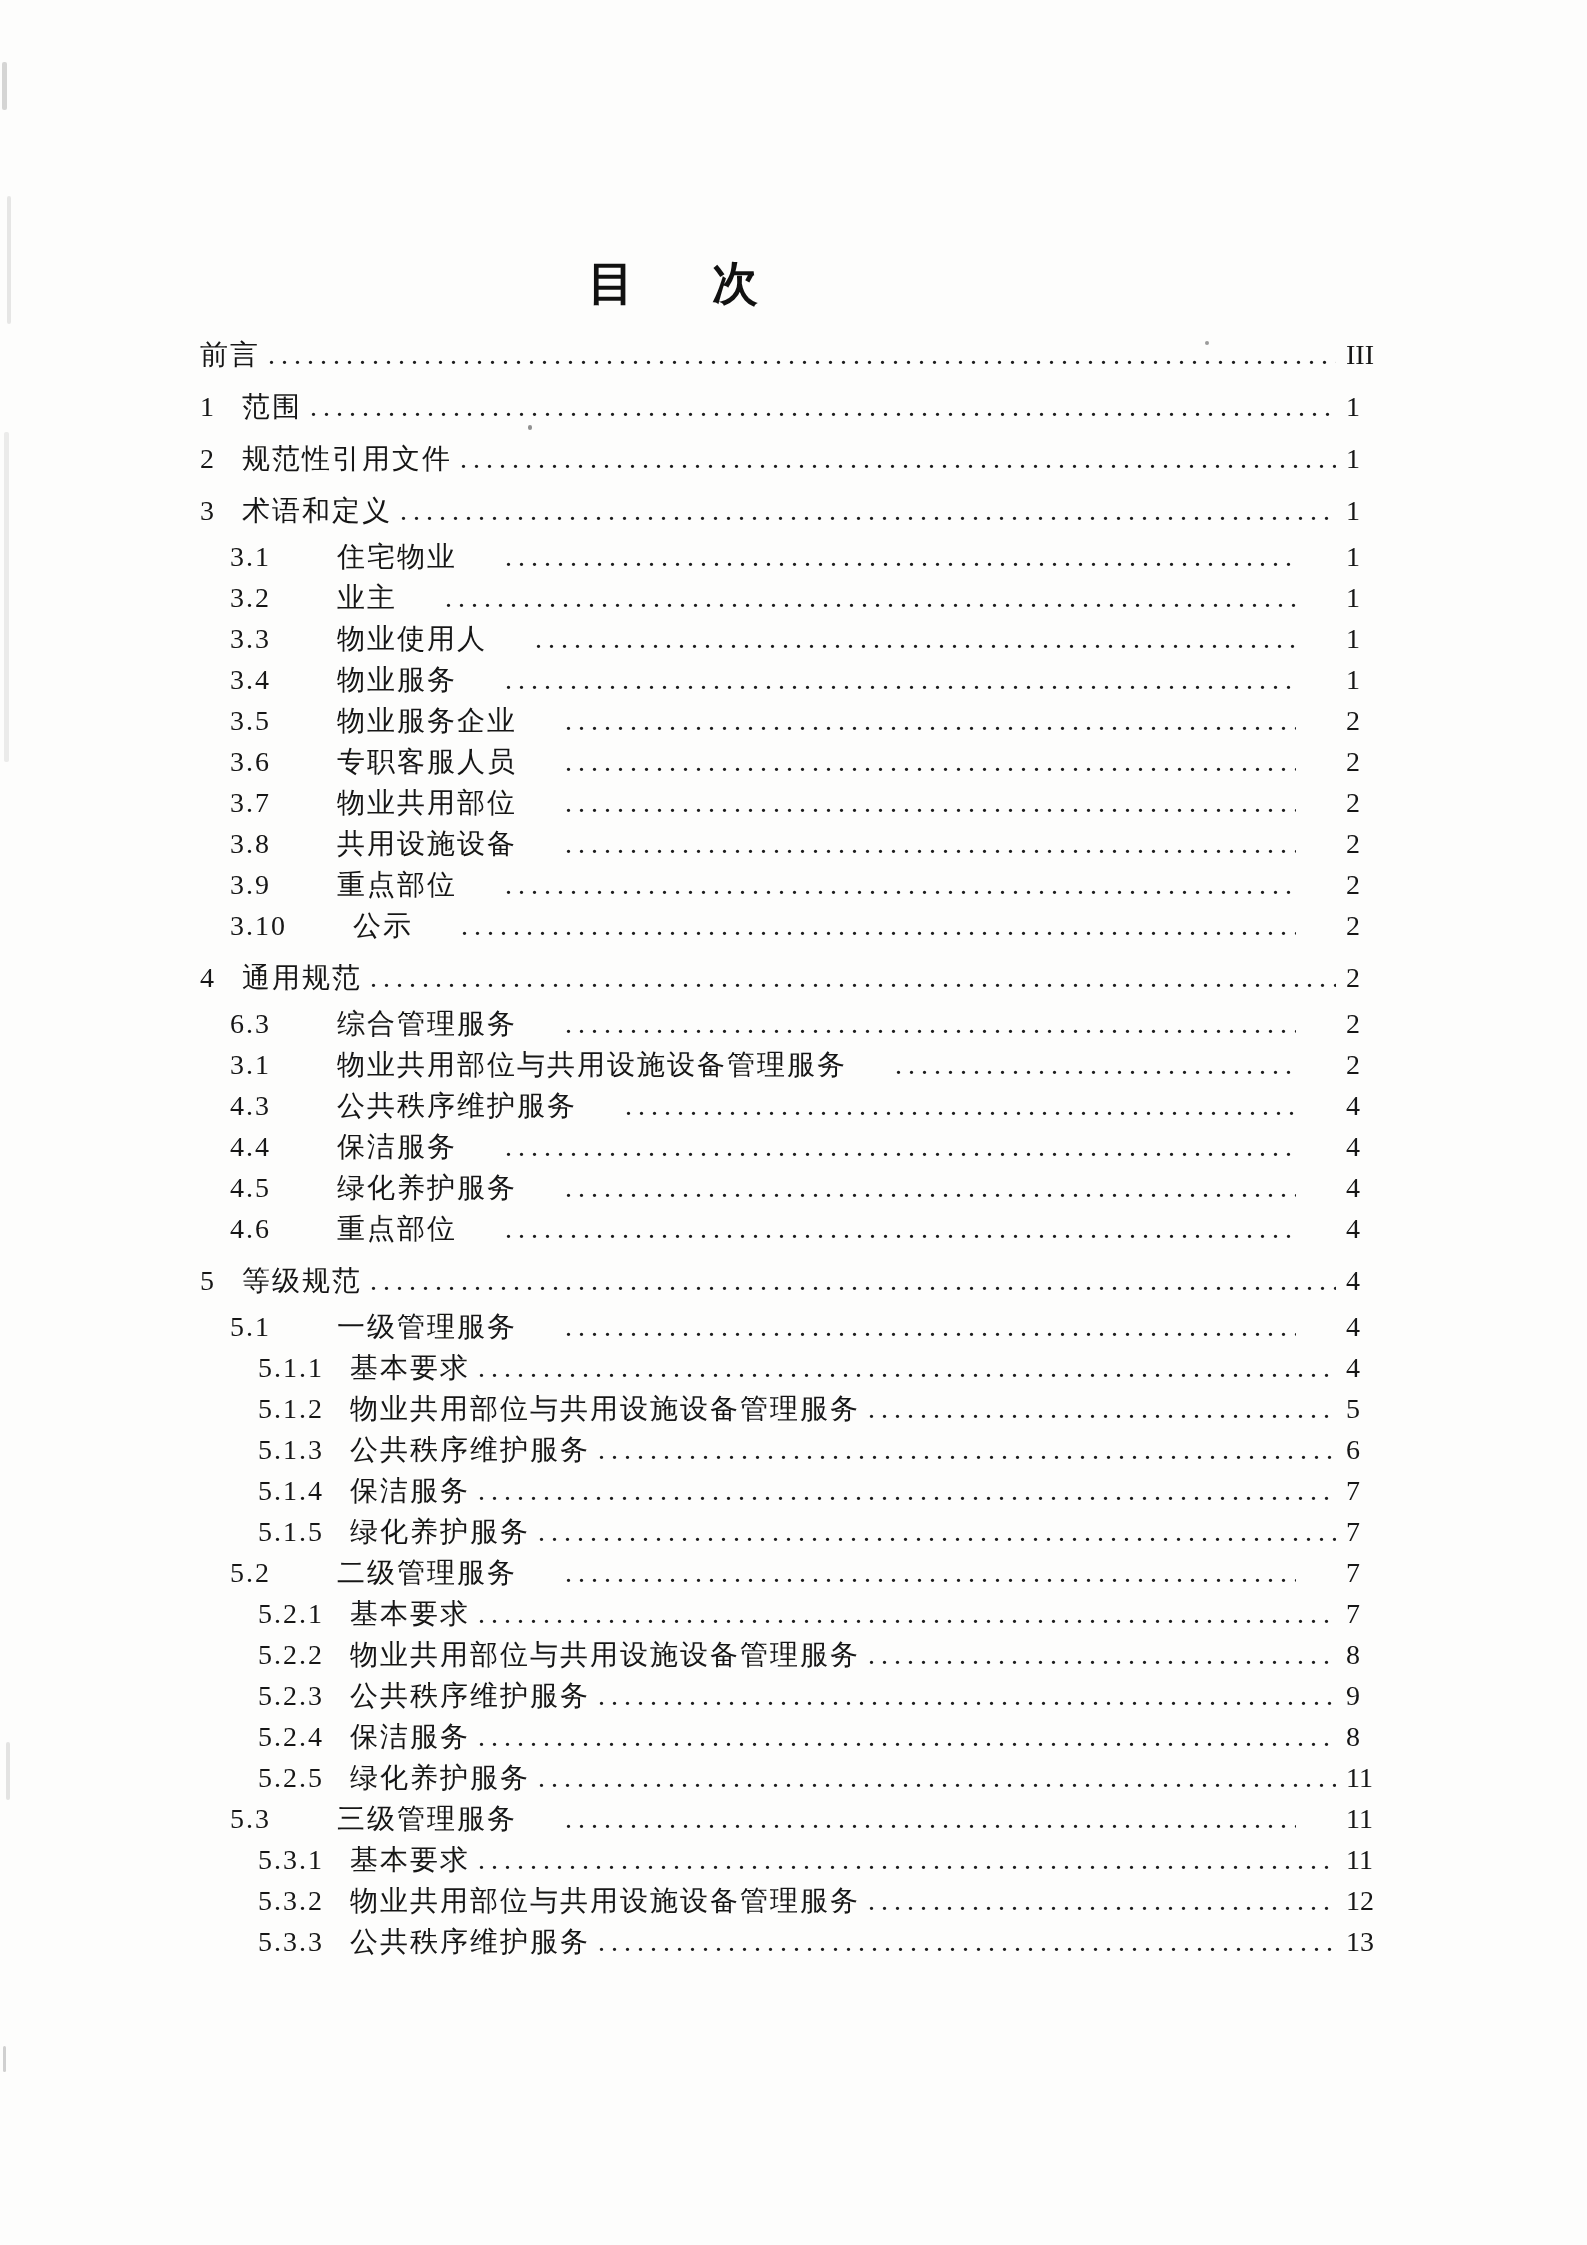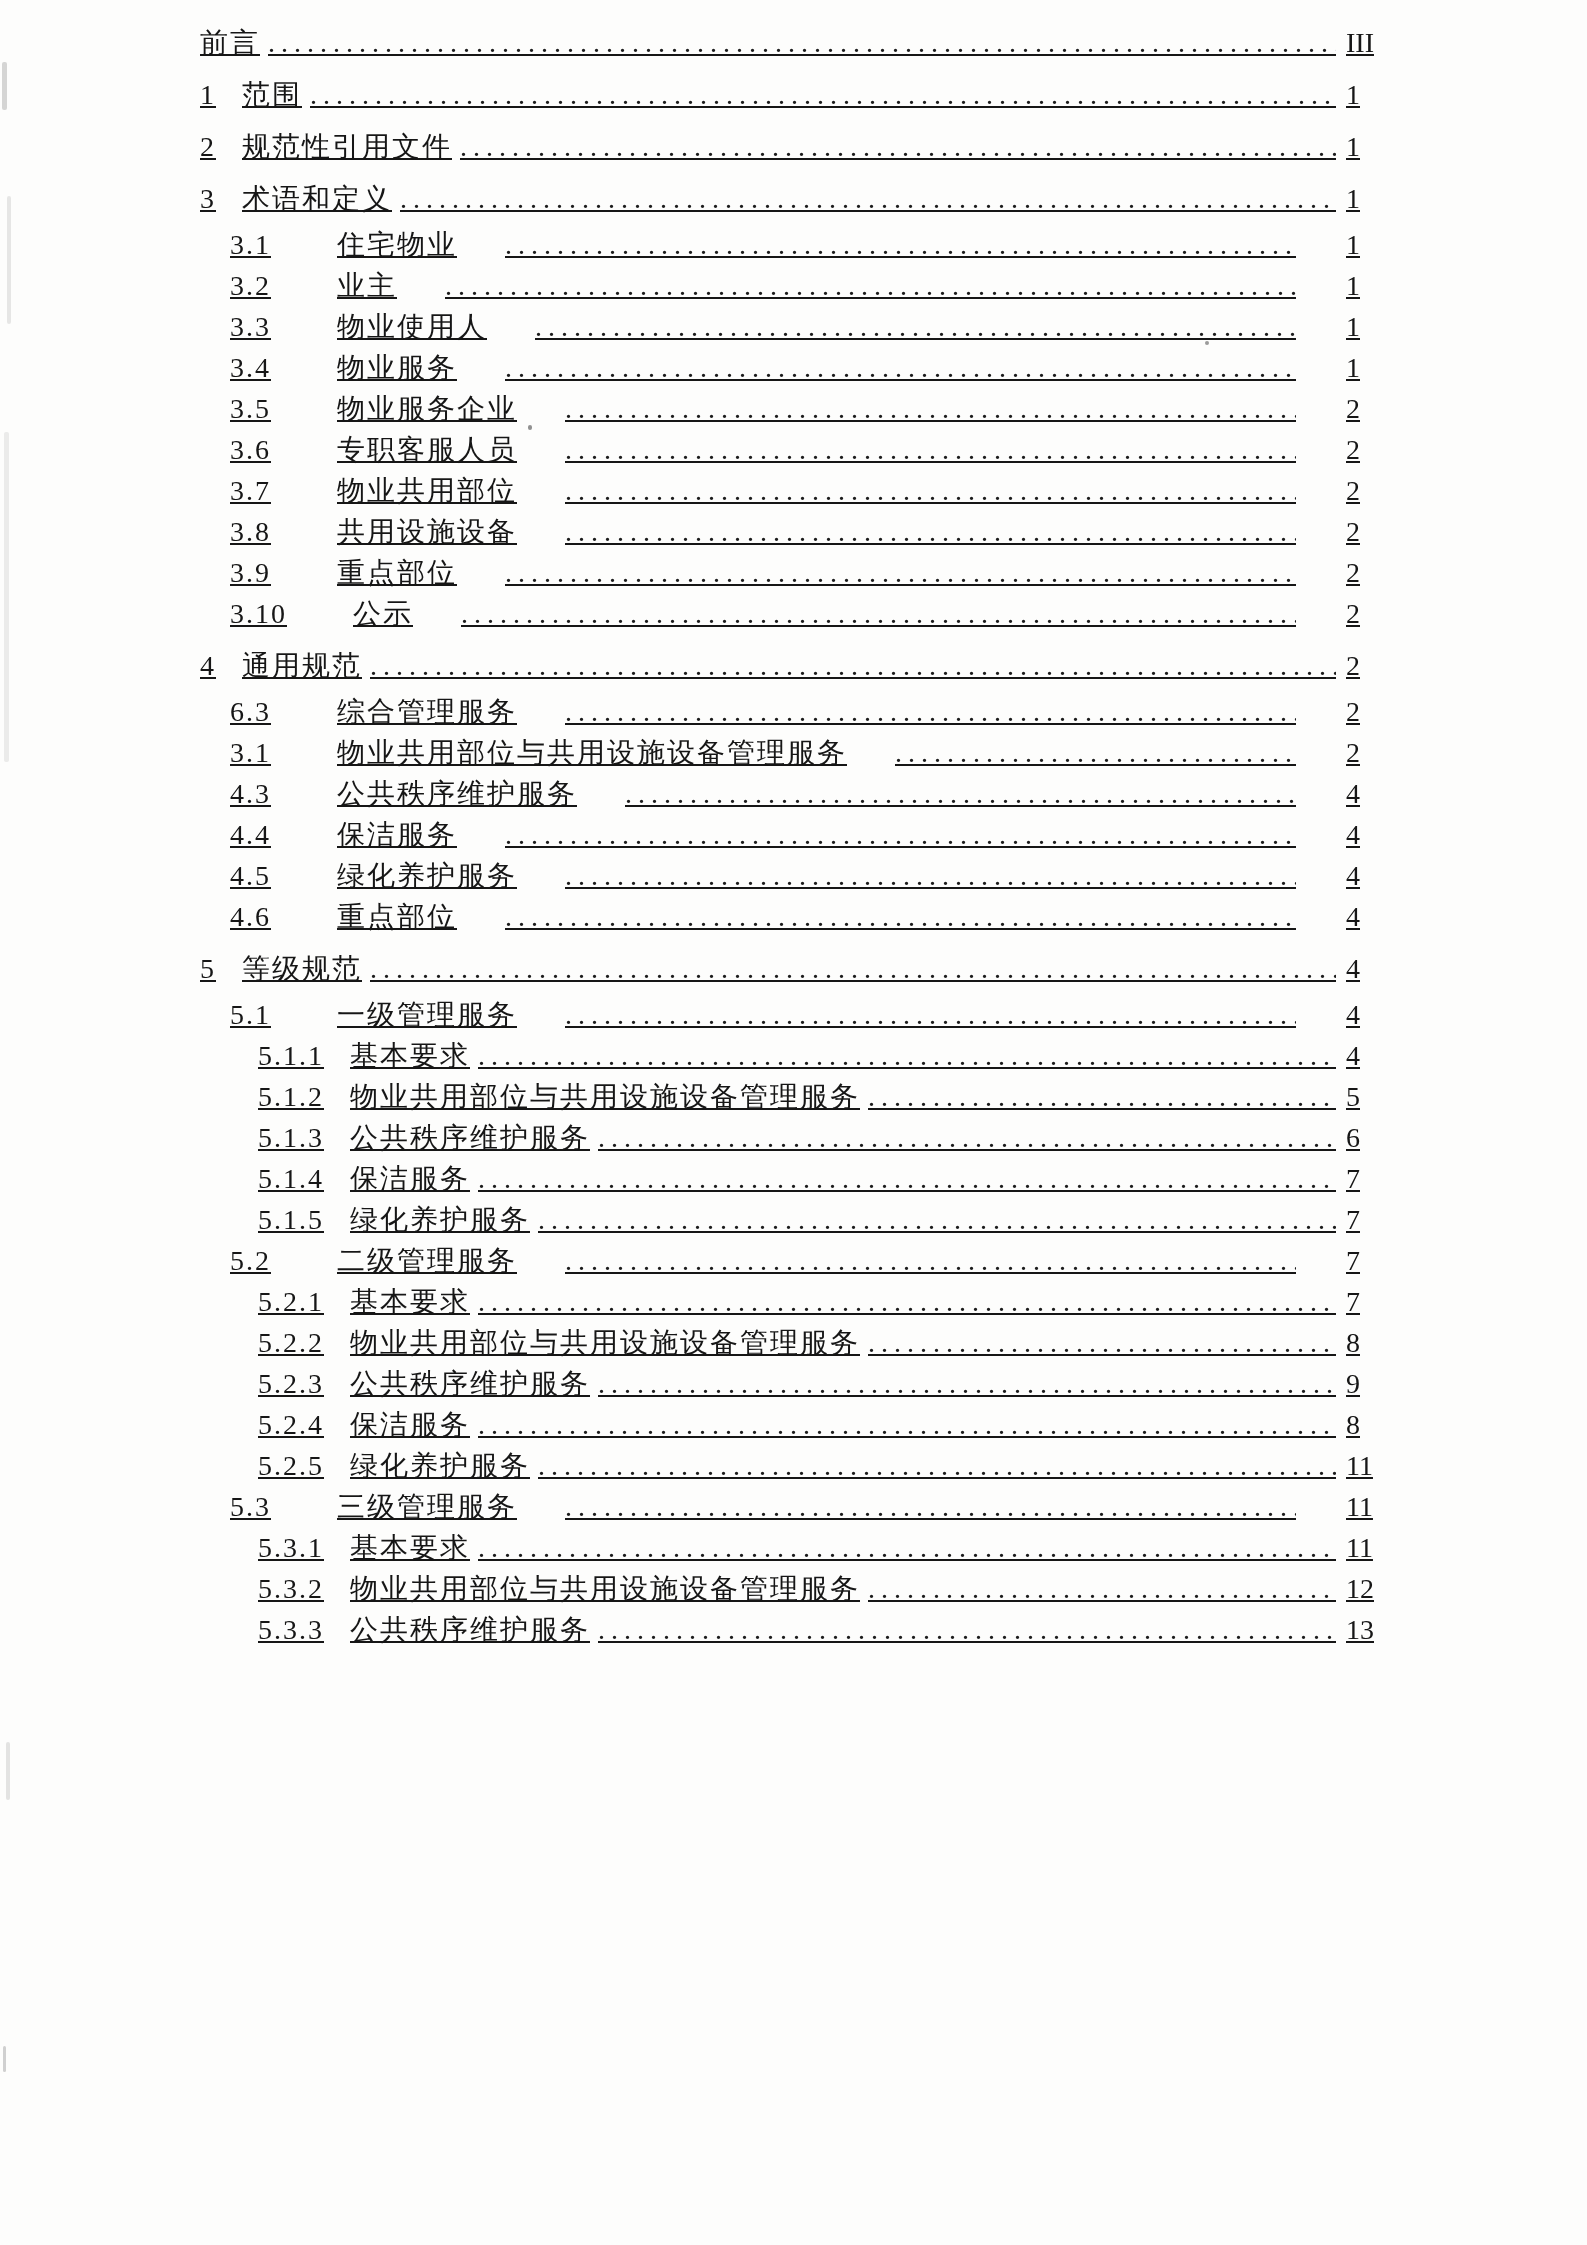--- a/index.html
+++ b/index.html
@@ -38,21 +38,20 @@
   }
   .toc-list {
     margin-top: 22px;
   }
   .toc-row {
     display: flex;
     align-items: center;
     font-size: 28px;
     line-height: 41px;
     white-space: nowrap;
-    text-decoration: underline;
   }
   .toc-row.level0 { margin-top: 11px; margin-bottom: 5px; }
   .toc-row.level1 { padding-left: 30px; gap: 40px; }
   .toc-row.level2 { padding-left: 58px; }
   .num {
     flex: 0 0 auto;
     margin-right: 26px;
     letter-spacing: 2px;
   }
   .entry-title {
@@ -84,20 +83,23 @@
 
   <div class="speck" style="left:2px;  top:62px;   width:5px; height:48px;  opacity:.22;"></div>
   <div class="speck" style="left:7px;  top:196px;  width:4px; height:128px; opacity:.13;"></div>
   <div class="speck" style="left:4px;  top:432px;  width:5px; height:330px; opacity:.10;"></div>
   <div class="speck" style="left:6px;  top:1742px; width:4px; height:58px;  opacity:.14;"></div>
   <div class="speck" style="left:3px;  top:2046px; width:3px; height:26px;  opacity:.25;"></div>
   <div class="speck" style="left:1205px; top:341px; width:4px; height:4px; opacity:.55;"></div>
   <div class="speck" style="left:528px;  top:425px; width:4px; height:5px; opacity:.6;"></div>
 
   <div class="content">
+    <div class="doc-title">
+      <span>目　次</span>
+    </div>
     <div class="toc-list">
         <div class="toc-row level0">
           <span class="entry-title">前言</span>
           <span class="dots" aria-hidden="true">....................................................................................................................................................................................</span>
           <span class="pageno">III</span>
         </div>
         <div class="toc-row level0">
           <span class="num">1</span>
           <span class="entry-title">范围</span>
           <span class="dots" aria-hidden="true">....................................................................................................................................................................................</span>

